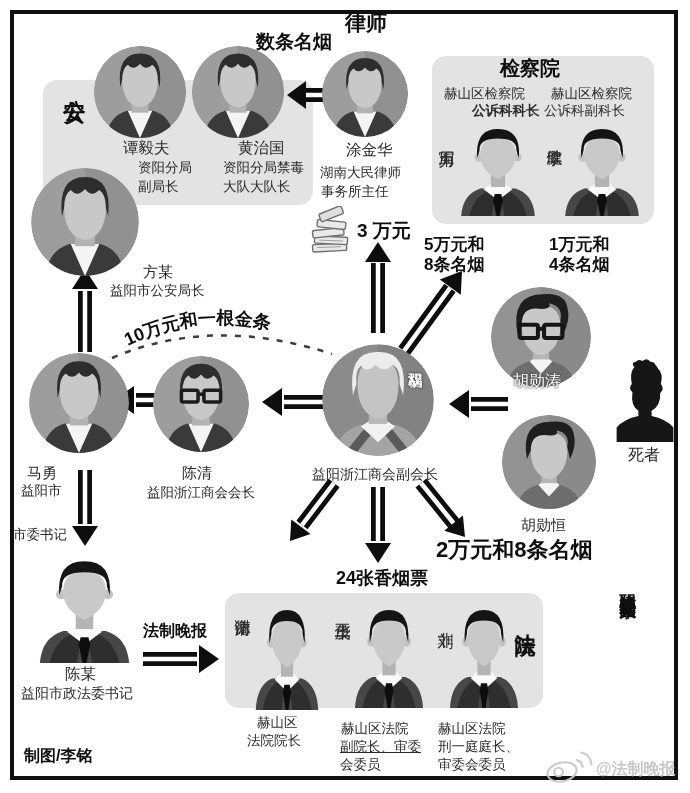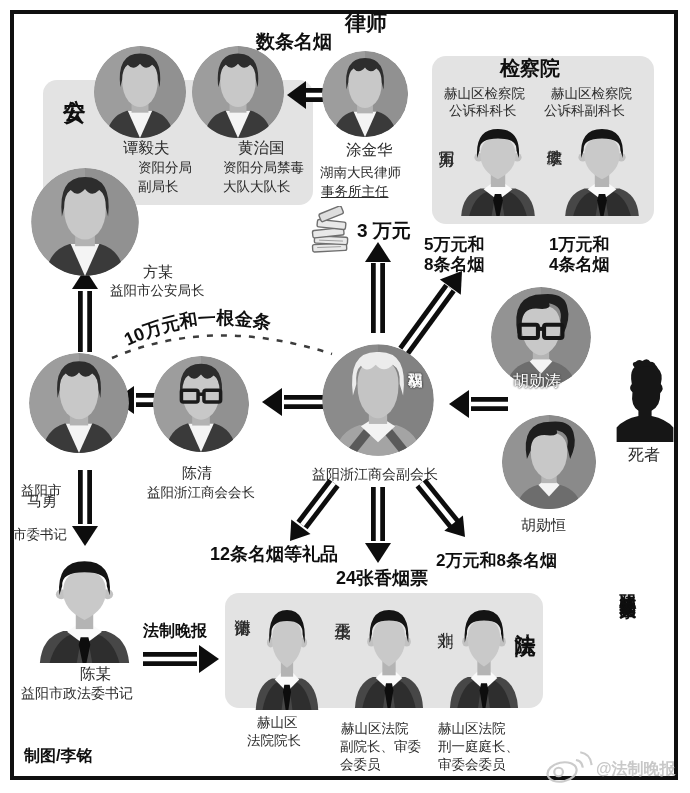--- a/index.html
+++ b/index.html
@@ -305,72 +305,71 @@
   <div class="b" style="left:345px;top:11px;font-size:21px;">律师</div>
   <div class="b" style="left:500px;top:57px;font-size:20px;">检察院</div>
   <div class="b v" style="left:514px;top:617px;font-size:21px;">法院</div>
 
   <div class="b" style="left:256px;top:32px;font-size:19px;">数条名烟</div>
   <div class="b" style="left:357px;top:221px;font-size:19px;">3 万元</div>
   <div class="b" style="left:424px;top:236px;font-size:17px;">5万元和</div>
   <div class="b" style="left:424px;top:256px;font-size:17px;text-align:center;">8条名烟</div>
   <div class="b" style="left:549px;top:236px;font-size:17px;">1万元和</div>
   <div class="b" style="left:549px;top:256px;font-size:17px;">4条名烟</div>
-  <div class="b" style="left:210px;top:545px;font-size:18px;">12条名烟等礼品</div>
   <div class="b" style="left:336px;top:569px;font-size:18px;">24张香烟票</div>
-  <div class="b" style="left:436px;top:552px;font-size:17px;text-align:center;">2万元和8条名烟</div>
+  <div class="b" style="left:436px;top:538px;font-size:22px;text-align:center;">2万元和8条名烟</div>
   <div class="b" style="left:143px;top:622px;font-size:16px;">法制晚报</div>
 
   <div class="c" style="left:123px;top:139px;font-size:15.5px;">谭毅夫</div>
   <div class="c" style="left:138px;top:160px;">资阳分局</div>
   <div class="c" style="left:138px;top:179px;">副局长</div>
 
   <div class="c" style="left:238px;top:139px;font-size:15.5px;">黄治国</div>
   <div class="c" style="left:223px;top:160px;">资阳分局禁毒</div>
   <div class="c" style="left:223px;top:179px;">大队大队长</div>
 
   <div class="c" style="left:338px;top:141px;font-size:15.5px;margin-left:8px;">涂金华</div>
   <div class="c" style="left:320px;top:165px;">湖南大民律师</div>
-  <div class="c" style="left:321px;top:184px;text-decoration:underline;">事务所主任</div>
+  <div class="c" style="left:321px;top:184px;">事务所主任</div>
 
   <div class="c" style="left:444px;top:86px;">赫山区检察院</div>
-  <div class="c" style="left:449px;top:103px;">公诉科科长</div>
+  <div class="c" style="left:472px;top:103px;font-weight:bold;">公诉科科长</div>
   <div class="c v" style="left:437px;top:139px;font-size:16px;">周力军</div>
 
   <div class="c" style="left:551px;top:86px;">赫山区检察院</div>
   <div class="c" style="left:544px;top:103px;">公诉科副科长</div>
   <div class="c v" style="left:545px;top:137px;font-size:16px;">李欣健</div>
 
   <div class="c" style="left:143px;top:264px;font-size:15px;">方某</div>
   <div class="c" style="left:110px;top:283px;">益阳市公安局长</div>
 
-  <div class="c" style="left:27px;top:465px;font-size:15px;margin-top:28px;">马勇</div>
+  <div class="c" style="left:27px;top:465px;font-size:15px;">马勇</div>
   <div class="c" style="left:21px;top:483px;">益阳市</div>
   <div class="c" style="left:13px;top:528px;font-family:Liberation Mono, monospace;">市委书记</div>
 
   <div class="c" style="left:182px;top:465px;font-size:15px;">陈清</div>
   <div class="c" style="left:147px;top:485px;">益阳浙江商会会长</div>
 
   <div class="c v wlabel" style="left:406px;top:361px;font-size:15px;">胡双福</div>
   <div class="c" style="left:312px;top:467px;font-size:14px;">益阳浙江商会副会长</div>
 
   <div class="c wlabel" style="left:513px;top:372px;font-size:16px;font-family:'Liberation Sans',sans-serif;">胡勋涛</div>
   <div class="c" style="left:521px;top:517px;font-size:15px;">胡勋恒</div>
   <div class="c" style="left:628px;top:446px;font-size:16px;">死者</div>
 
-  <div class="c" style="left:65px;top:665px;font-size:15.5px;margin-left:15px;">陈某</div>
+  <div class="c" style="left:65px;top:665px;font-size:15.5px;">陈某</div>
   <div class="c" style="left:21px;top:686px;font-size:14px;">益阳市政法委书记</div>
 
   <div class="c v" style="left:233px;top:607px;font-size:16px;">谢德清</div>
   <div class="c" style="left:257px;top:715px;">赫山区</div>
   <div class="c" style="left:247px;top:733px;">法院院长</div>
 
   <div class="c v" style="left:333px;top:611px;font-size:16px;">王茂华</div>
   <div class="c" style="left:341px;top:721px;">赫山区法院</div>
-  <div class="c" style="left:340px;top:739px;">副院长、审委</div>
+  <div class="c" style="left:340px;top:739px;text-decoration:underline;">副院长、审委</div>
   <div class="c" style="left:340px;top:757px;">会委员</div>
 
   <div class="c v" style="left:436px;top:619px;font-size:16px;">刘非</div>
   <div class="c" style="left:438px;top:721px;">赫山区法院</div>
   <div class="c" style="left:438px;top:739px;">刑一庭庭长、</div>
   <div class="c" style="left:438px;top:757px;">审委会委员</div>
 
   <div class="b v" style="left:619px;top:581px;font-size:16.5px;letter-spacing:1px;">渎职受贿人物关系图</div>
 
   <div class="b" style="left:24px;top:747px;font-size:16px;">制图/李铭</div>

